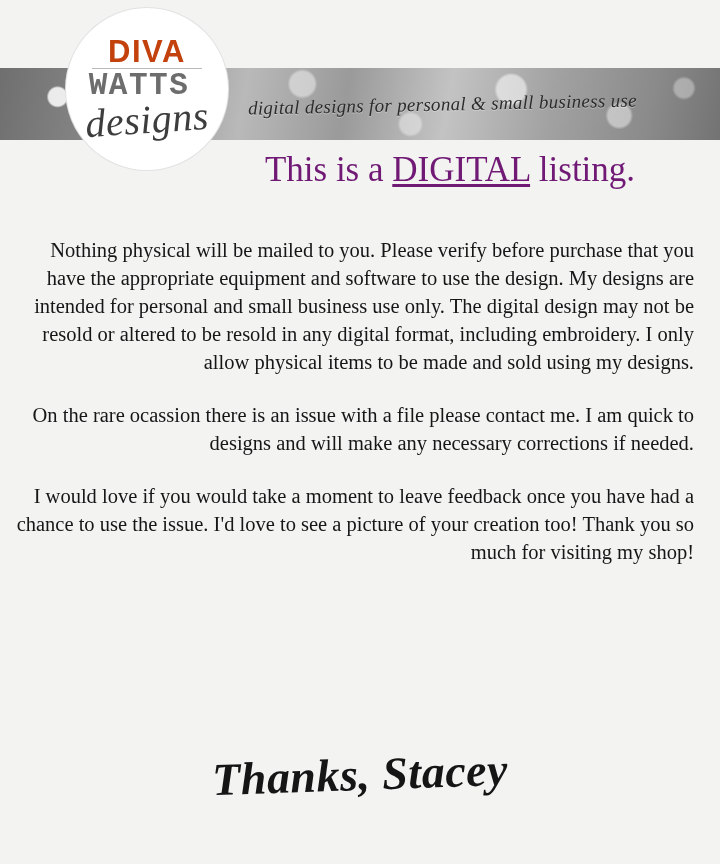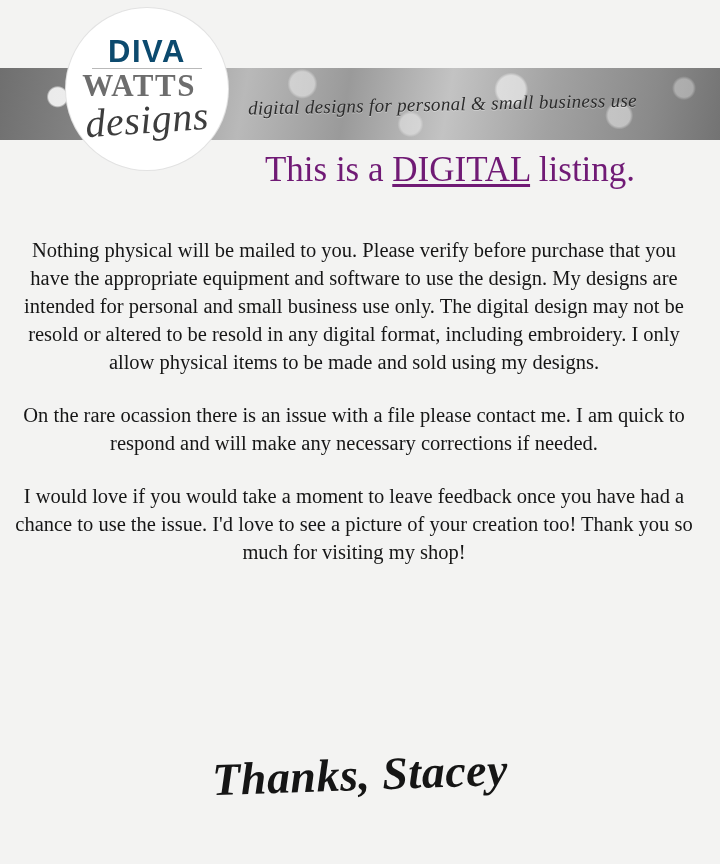--- a/index.html
+++ b/index.html
@@ -71,30 +71,30 @@
   .logo-diva {
     position: absolute;
     top: 28px;
     left: 0;
     width: 162px;
     text-align: center;
     font-family: "Liberation Sans", sans-serif;
     font-weight: bold;
     font-size: 31px;
     letter-spacing: 1.5px;
-    color: #0c4a6e;
+    color: #c2410c;
     line-height: 32px;
   }
   .logo-watts {
     position: absolute;
     top: 62px;
     left: 0;
     width: 146px;
     text-align: center;
-    font-family: Liberation Serif, serif;
+    font-family: Liberation Mono, monospace;
     font-weight: bold;
     font-size: 31px;
     letter-spacing: 1.5px;
     color: #6d6d6d;
     line-height: 32px;
   }
   .logo-rule {
     position: absolute;
     top: 60px;
     left: 26px;
@@ -138,21 +138,21 @@
     position: absolute;
     top: 236px;
     left: 14px;
     width: 692px;
     text-align: center;
     font-family: "Liberation Serif", serif;
     font-size: 20.5px;
     line-height: 28px;
     color: #161616;
   }
-  .para { margin: 0 12px 25px 0; }
+  .para { margin: 0 12px 25px 0; text-align: right; }
   .para:last-child { margin-bottom: 0; }
 
   
   .signature {
     position: absolute;
     top: 748px;
     left: 0;
     width: 720px;
     text-align: center;
     font-family: "Liberation Serif", serif;
@@ -179,19 +179,19 @@
     <div class="logo-watts">WATTS</div>
     <div class="logo-designs">designs</div>
   </div>
 
   <div class="headline">
     <span>This is a </span><span class="u">DIGITAL</span><span> listing.</span>
   </div>
 
   <div class="body-copy">
     <p class="para">Nothing physical will be mailed to you.   Please verify before purchase that you have the appropriate equipment and software to use the design.  My designs are intended for personal and small business use only.  The digital design may not be resold or altered to be resold in any digital format, including embroidery. I only allow physical items to be made and sold using my designs.</p>
-    <p class="para">On the rare ocassion there is an issue with a file please contact me.  I am quick to respond and will make any necessary corrections if needed.</p>
+    <p class="para">On the rare ocassion there is an issue with a file please contact me.  I am quick to designs and will make any necessary corrections if needed.</p>
     <p class="para">I would love if you would take a moment to leave feedback once you have had a chance to use the issue.  I'd love to see a picture of your creation too!  Thank you so much for visiting my shop!</p>
   </div>
 
   <div class="signature">Thanks, Stacey</div>
 
 </div>
 
 </body></html>

